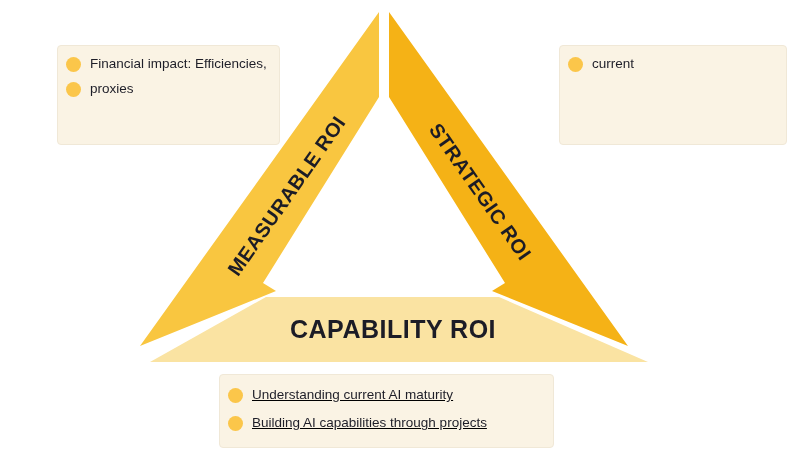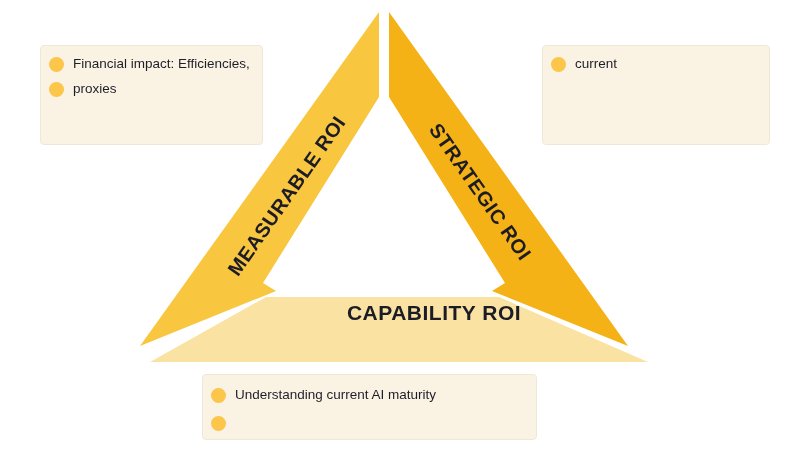--- a/index.html
+++ b/index.html
@@ -33,39 +33,39 @@
     top: 196px;
     transform: translate(-50%, -50%) rotate(-55deg);
   }
   .band-label.right {
     left: 480px;
     top: 192px;
     transform: translate(-50%, -50%) rotate(55deg);
   }
   .band-label.bottom {
     left: 393px;
-    top: 313px;
-    font-size: 21px;
+    top: 329px;
+    font-size: 25px;
     transform: translate(-50%, -50%);
-    margin-left: 41px;
   }
   .info-box {
     position: absolute;
     box-sizing: border-box;
     background: #faf3e4;
     border: 1px solid #f0e8d7;
     border-radius: 4px;
     display: flex;
     flex-direction: column;
     padding: 8px 12px 8px 8px;
     gap: 5px;
+    margin-left: 17px;
   }
   .info-box.top-left  { left: 40px;  top: 45px;  width: 223px; height: 100px; }
   .info-box.top-right { left: 542px; top: 45px;  width: 228px; height: 100px; }
-  .info-box.bottom    { left: 202px; top: 374px; width: 335px; height: 66px; padding-top: 10px; padding-bottom: 10px; gap: 8px; }
+  .info-box.bottom    { left: 202px; top: 374px; width: 335px; height: 74px; padding-top: 10px; padding-bottom: 10px; gap: 8px; text-decoration: underline; }
   .bullet-item {
     display: flex;
     align-items: flex-start;
     gap: 9px;
   }
   .bullet-dot {
     flex: 0 0 15px;
     width: 15px;
     height: 15px;
     margin-top: 2.5px;
@@ -122,16 +122,19 @@
 
   <div class="info-box bottom">
     <div class="bullet-item">
       <span class="bullet-dot"></span>
       <span class="bullet-text">
         <span class="line">Understanding current AI maturity</span>
       </span>
     </div>
     <div class="bullet-item">
       <span class="bullet-dot"></span>
+      <span class="bullet-text">
+        <span class="line">Building AI capabilities through projects</span>
+      </span>
     </div>
   </div>
 
 </div>
 
 </body></html>

